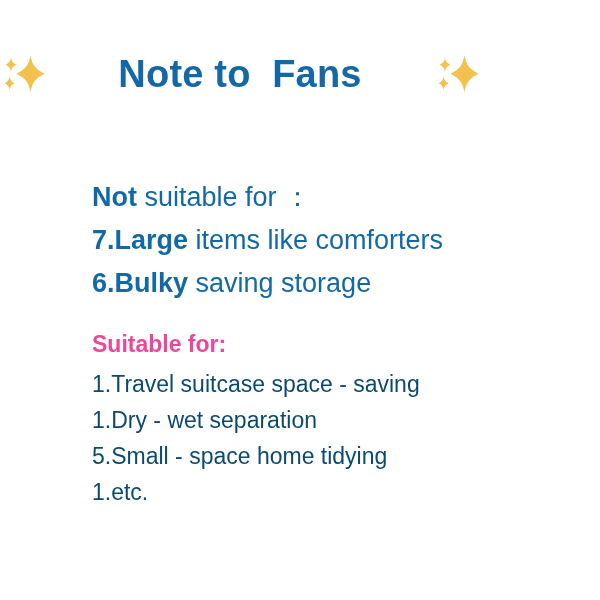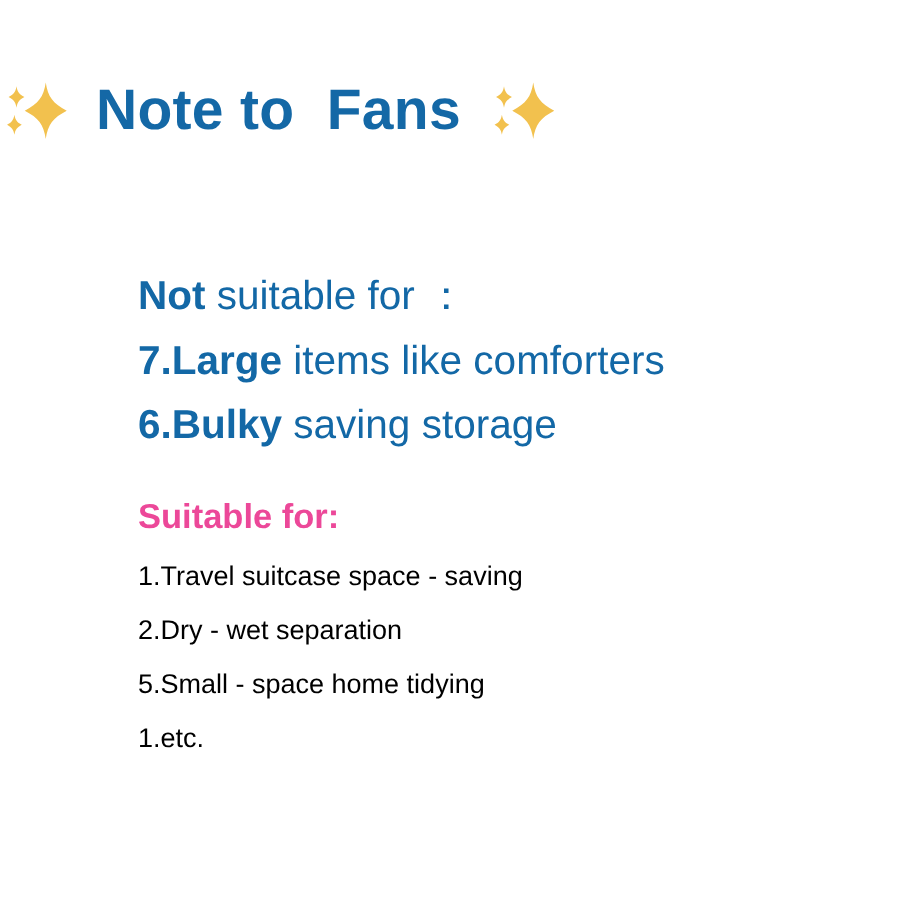--- a/index.html
+++ b/index.html
@@ -24,21 +24,21 @@
 
   
   .title-row {
     position: absolute;
     left: 0;
     top: 46px;
     width: 480px;
     height: 56px;
     display: flex;
     align-items: center;
-    justify-content: flex-start;
+    justify-content: space-between;
     gap: 18px;
   }
   .title-text {
     color: #1468A6;
     font-size: 38px;
     font-weight: bold;
     letter-spacing: 0.2px;
     white-space: pre;
     line-height: 1;
   }
@@ -78,22 +78,22 @@
   }
   .block-ok .ok-heading {
     color: #ec4899;
     font-size: 23px;
     font-weight: bold;
     line-height: 32px;
     white-space: pre;
     margin-bottom: 6px;
   }
   .block-ok .ok-item {
-    color: #000000;
-    font-size: 18px;
+    color: #0c4a6e;
+    font-size: 23px;
     font-weight: normal;
     line-height: 36px;
     white-space: pre;
   }
 </style>
 </head>
 <body>
 
 <div class="poster">
 
@@ -117,18 +117,18 @@
 
   <div class="block-not">
     <div class="line"><span class="strong">Not</span><span class="normal"> suitable for ：</span></div>
     <div class="line"><span class="strong">7.Large</span><span class="normal"> items like comforters</span></div>
     <div class="line"><span class="strong">6.Bulky</span><span class="normal"> saving storage</span></div>
   </div>
 
   <div class="block-ok">
     <div class="ok-heading">Suitable for:</div>
     <div class="ok-item">1.Travel suitcase space - saving</div>
-    <div class="ok-item">2.Dry - wet separation</div>
+    <div class="ok-item">1.Dry - wet separation</div>
     <div class="ok-item">5.Small - space home tidying</div>
     <div class="ok-item">1.etc.</div>
   </div>
 
 </div>
 
 </body></html>

